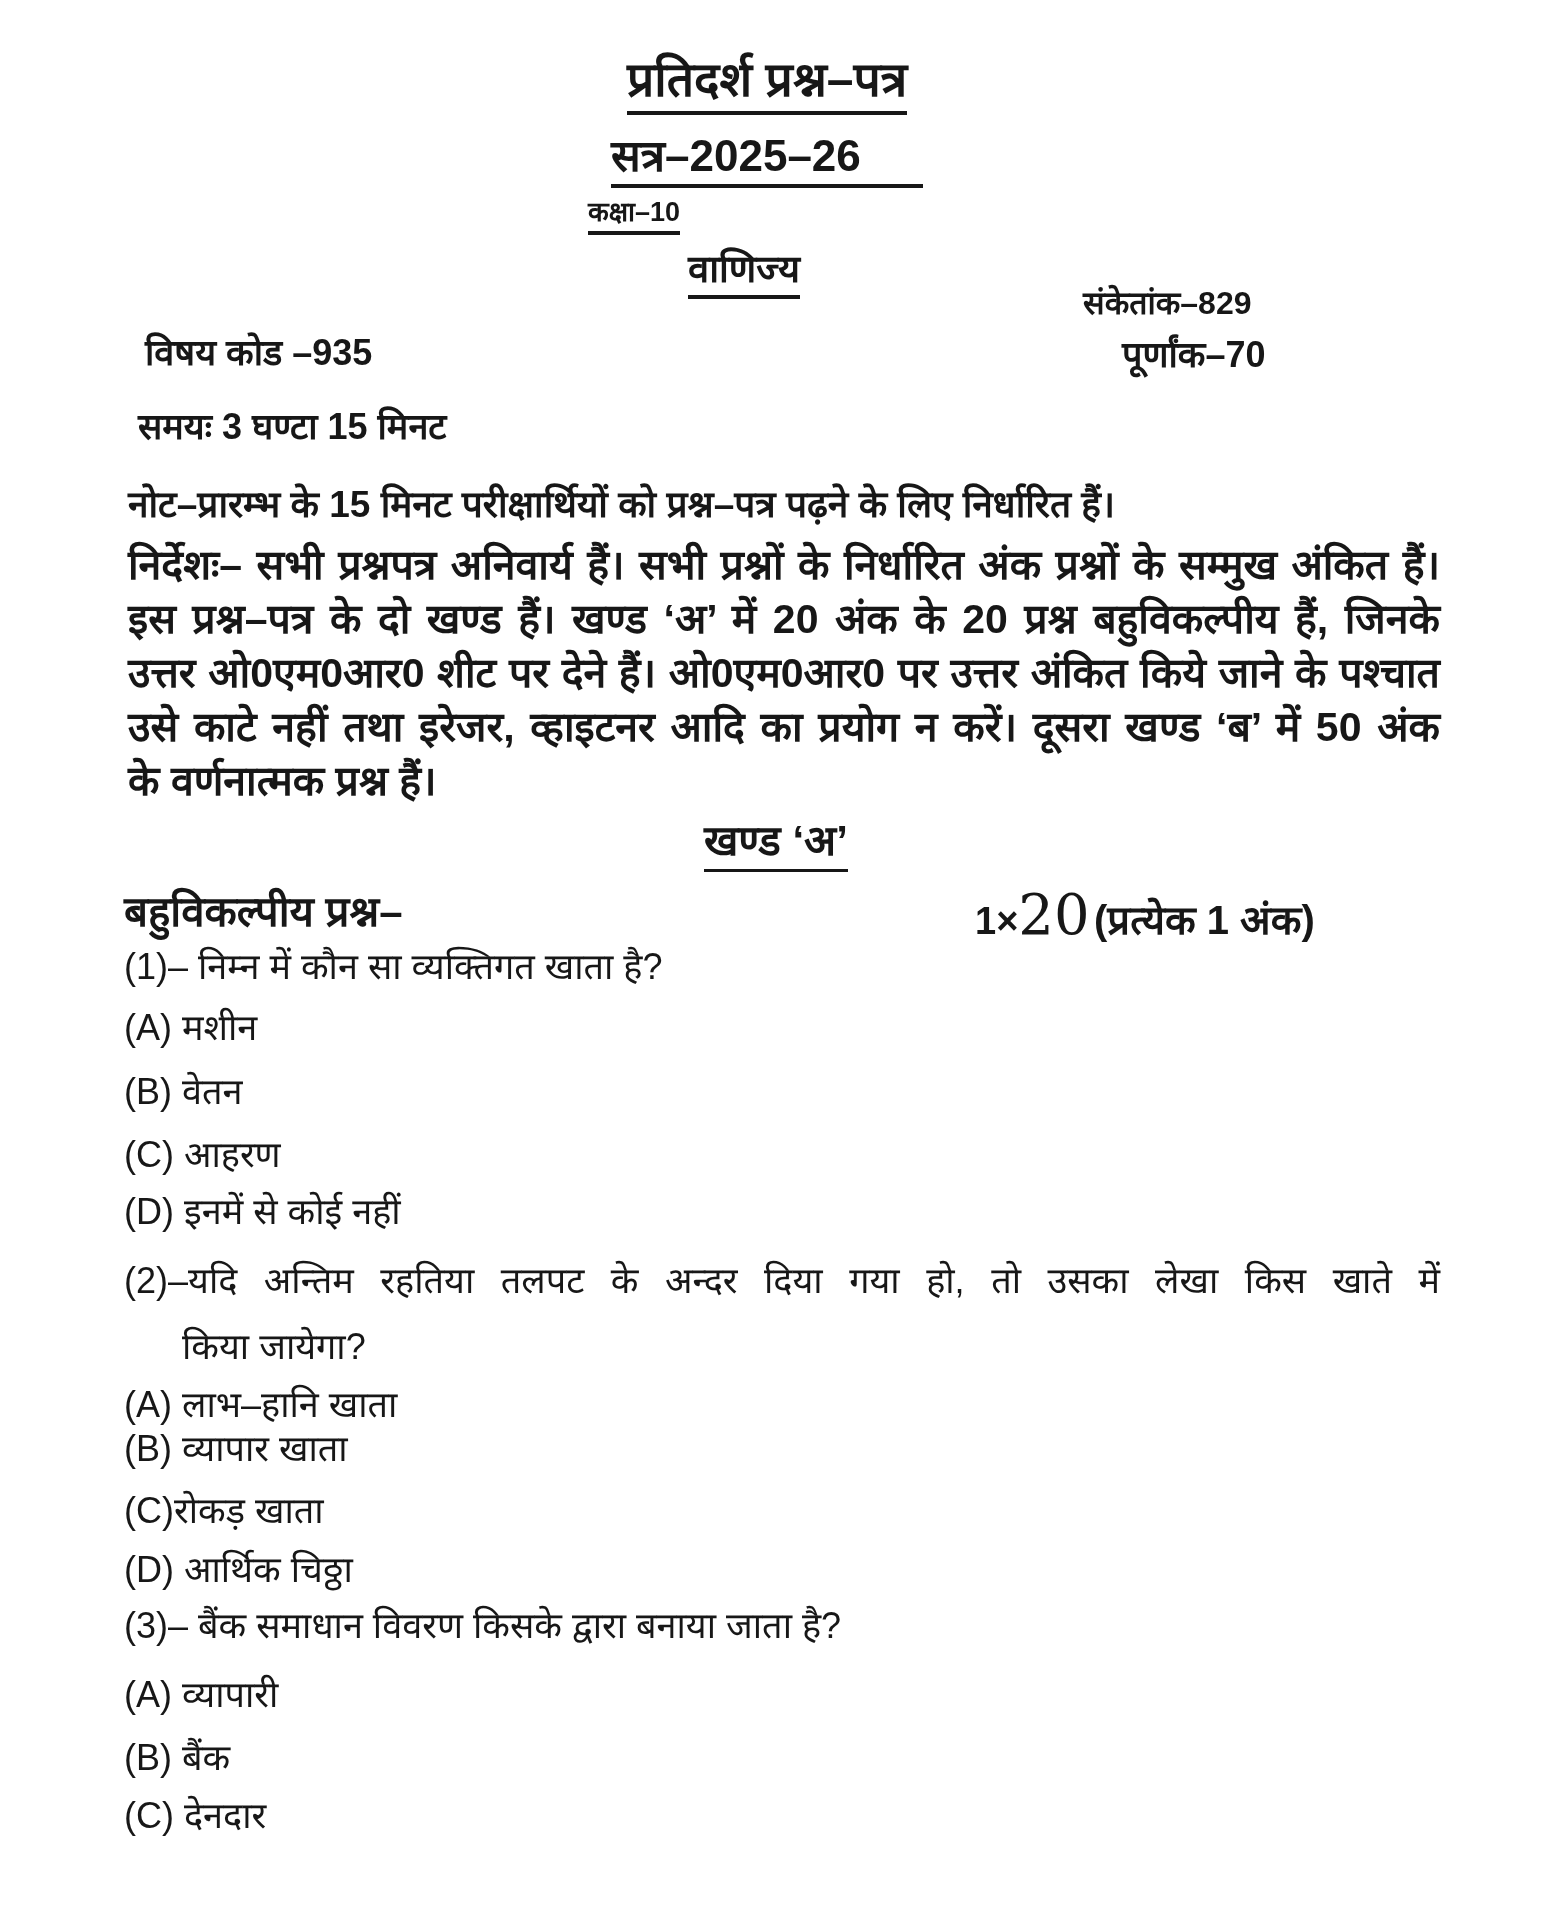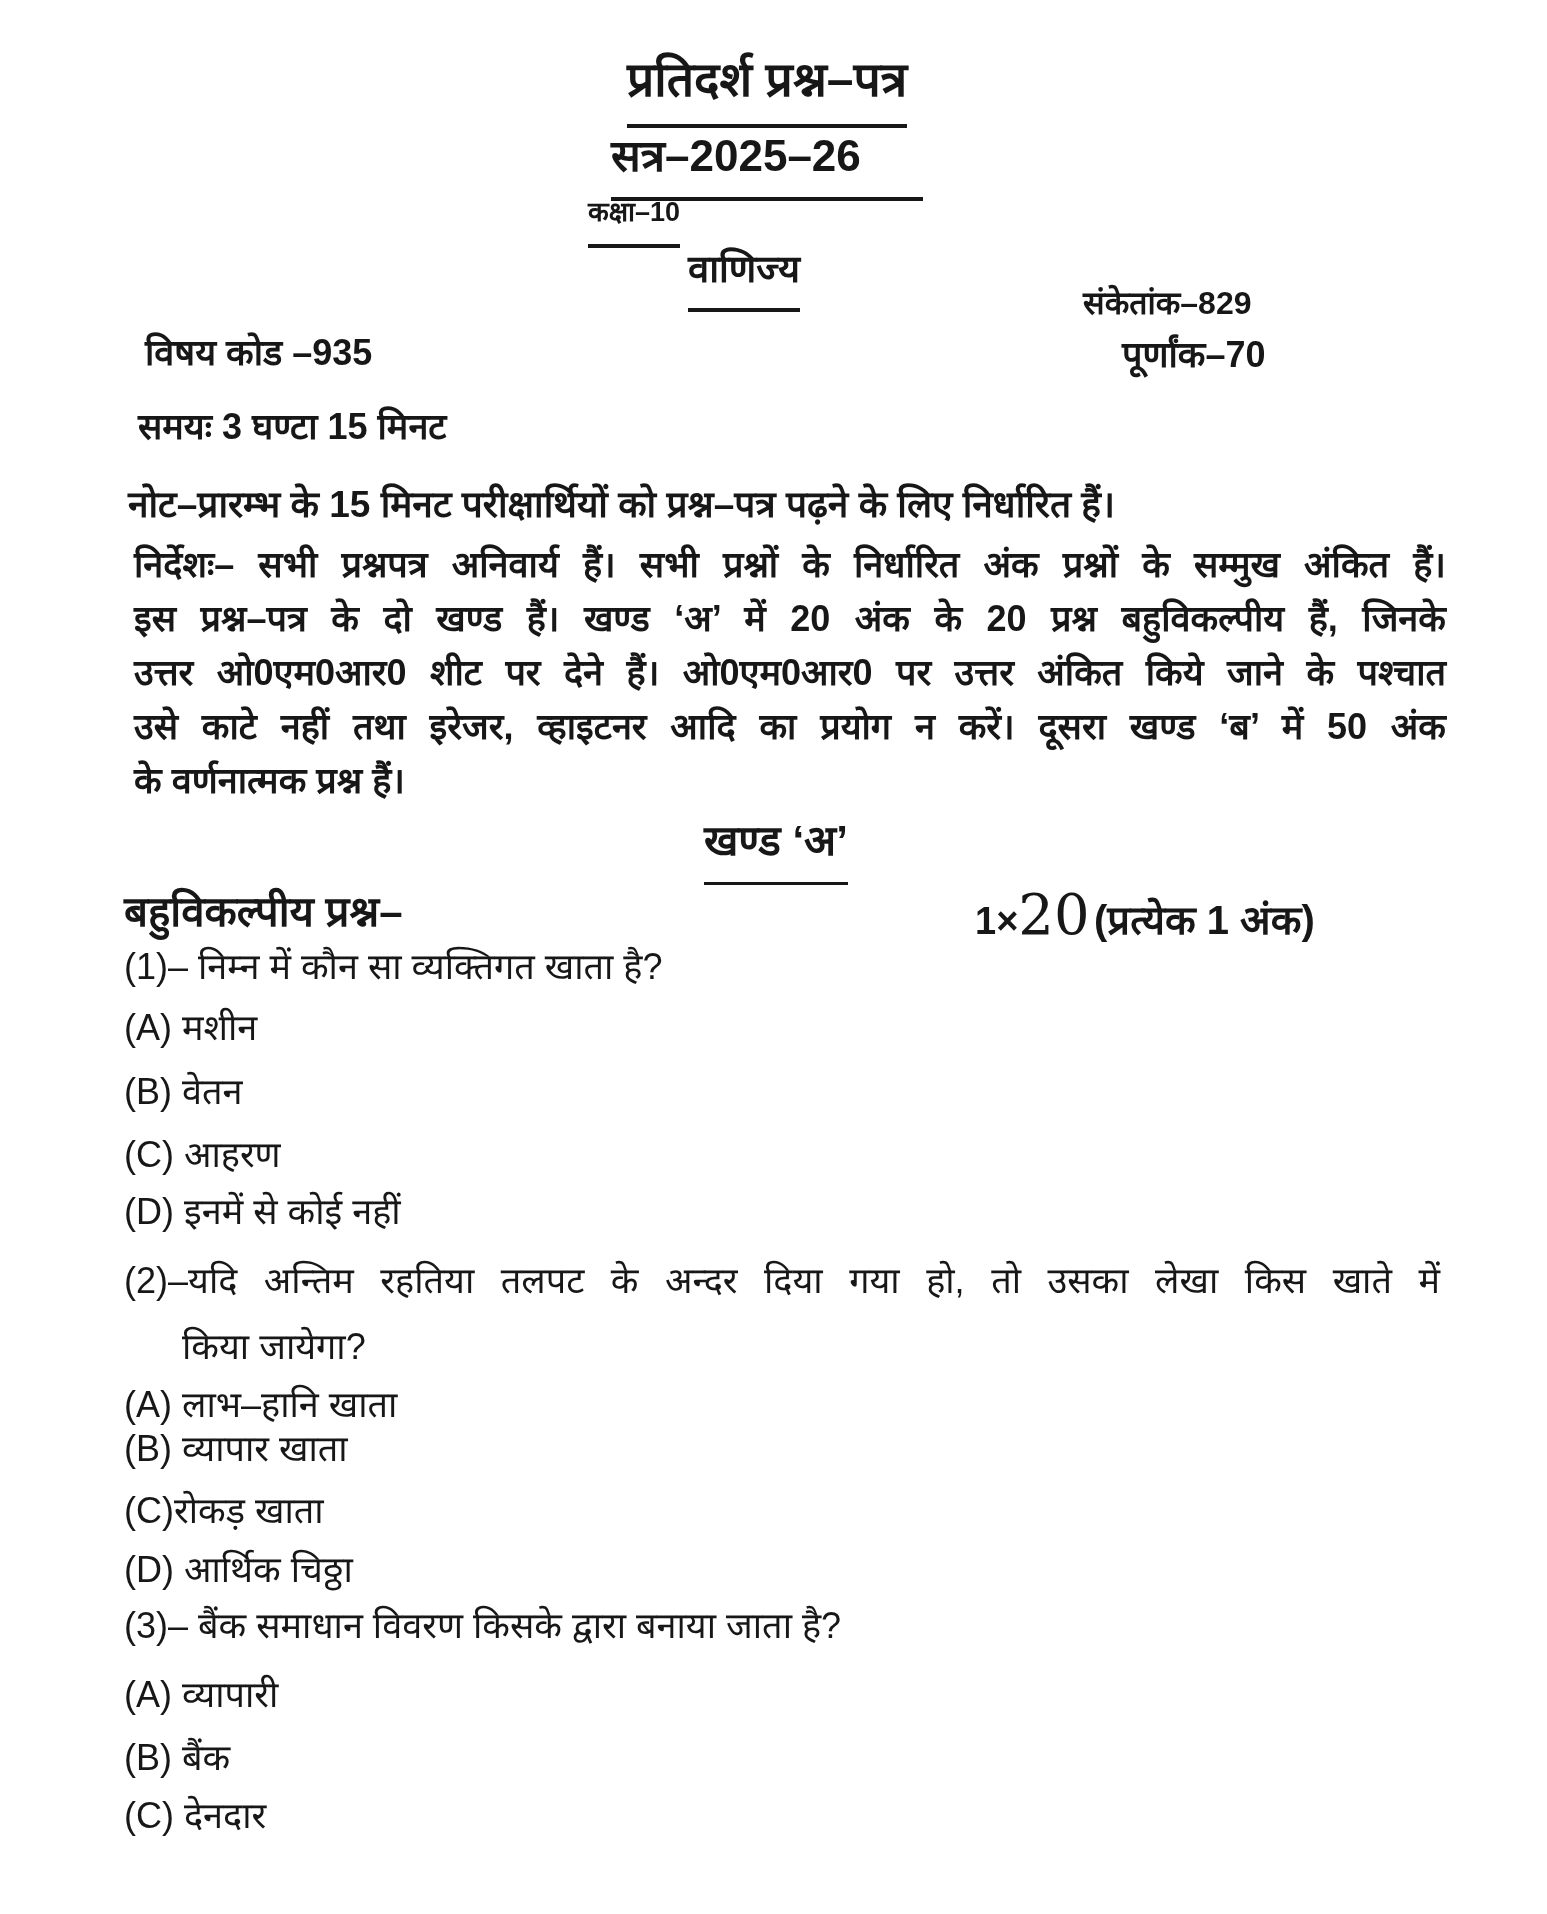--- a/index.html
+++ b/index.html
@@ -8,21 +8,21 @@
     width: 1547px;
     height: 1914px;
     background: #ffffff;
     color: #171717;
     font-family: "Liberation Sans", sans-serif;
     overflow: hidden;
   }
   .abs  { position: absolute; white-space: nowrap; line-height: 1.25; }
   .wrap { position: absolute; white-space: normal; }
   .b    { font-weight: 700; }
-  .u    { border-bottom: 4px solid currentColor; padding-bottom: 14px; }
+  .u    { border-bottom: 4px solid currentColor; padding-bottom: 1px; }
   .jl   { text-align: justify; text-align-last: justify; }
   .ins-line { height: 54px; line-height: 54px; }
   .q-line   { height: 66px; line-height: 66px; }
   .marks-prefix { font-size: 38px; font-weight: 700; }
   .marks-value  { font-size: 56px; font-weight: 400; font-family: "DejaVu Serif", serif; }
   .marks-suffix { font-size: 40px; font-weight: 700; }
 </style>
 </head>
 <body>
 
@@ -39,21 +39,21 @@
   <div class="abs b" style="left:1083px; top:283px; font-size:32px;">संकेतांक–829</div>
 
   <div class="abs b" style="left:145px; top:330px; font-size:36px;">विषय कोड –935</div>
 
   <div class="abs b" style="left:1122px; top:332px; font-size:36px;">पूर्णांक–70</div>
 
   <div class="abs b" style="left:138px; top:404px; font-size:36px;">समयः 3 घण्टा 15 मिनट</div>
 
   <div class="abs b" style="left:128px; top:482px; font-size:37px;">नोट–प्रारम्भ के 15 मिनट परीक्षार्थियों को प्रश्न–पत्र पढ़ने के लिए निर्धारित हैं।</div>
 
-  <div class="wrap b" style="left:128px; top:538px; width:1312px; font-size:36px;margin-left:6px;">
+  <div class="wrap b" style="left:128px; top:538px; width:1312px; font-size:41px;">
     <div class="ins-line jl">निर्देशः– सभी प्रश्नपत्र अनिवार्य हैं। सभी प्रश्नों के निर्धारित अंक प्रश्नों के सम्मुख अंकित हैं।</div>
     <div class="ins-line jl">इस प्रश्न–पत्र के दो खण्ड हैं। खण्ड ‘अ’ में 20 अंक के 20 प्रश्न बहुविकल्पीय हैं, जिनके</div>
     <div class="ins-line jl">उत्तर ओ0एम0आर0 शीट पर देने हैं। ओ0एम0आर0 पर उत्तर अंकित किये जाने के पश्चात</div>
     <div class="ins-line jl">उसे काटे नहीं तथा इरेजर, व्हाइटनर आदि का प्रयोग न करें। दूसरा खण्ड ‘ब’ में 50 अंक</div>
     <div class="ins-line">के वर्णनात्मक प्रश्न हैं।</div>
   </div>
 
   <div class="abs b u" style="left:704px; top:815px; font-size:42px; border-bottom-width:3px;">खण्ड ‘अ’</div>
 
   <div class="abs b" style="left:124px; top:886px; font-size:42px;">बहुविकल्पीय प्रश्न–</div>

